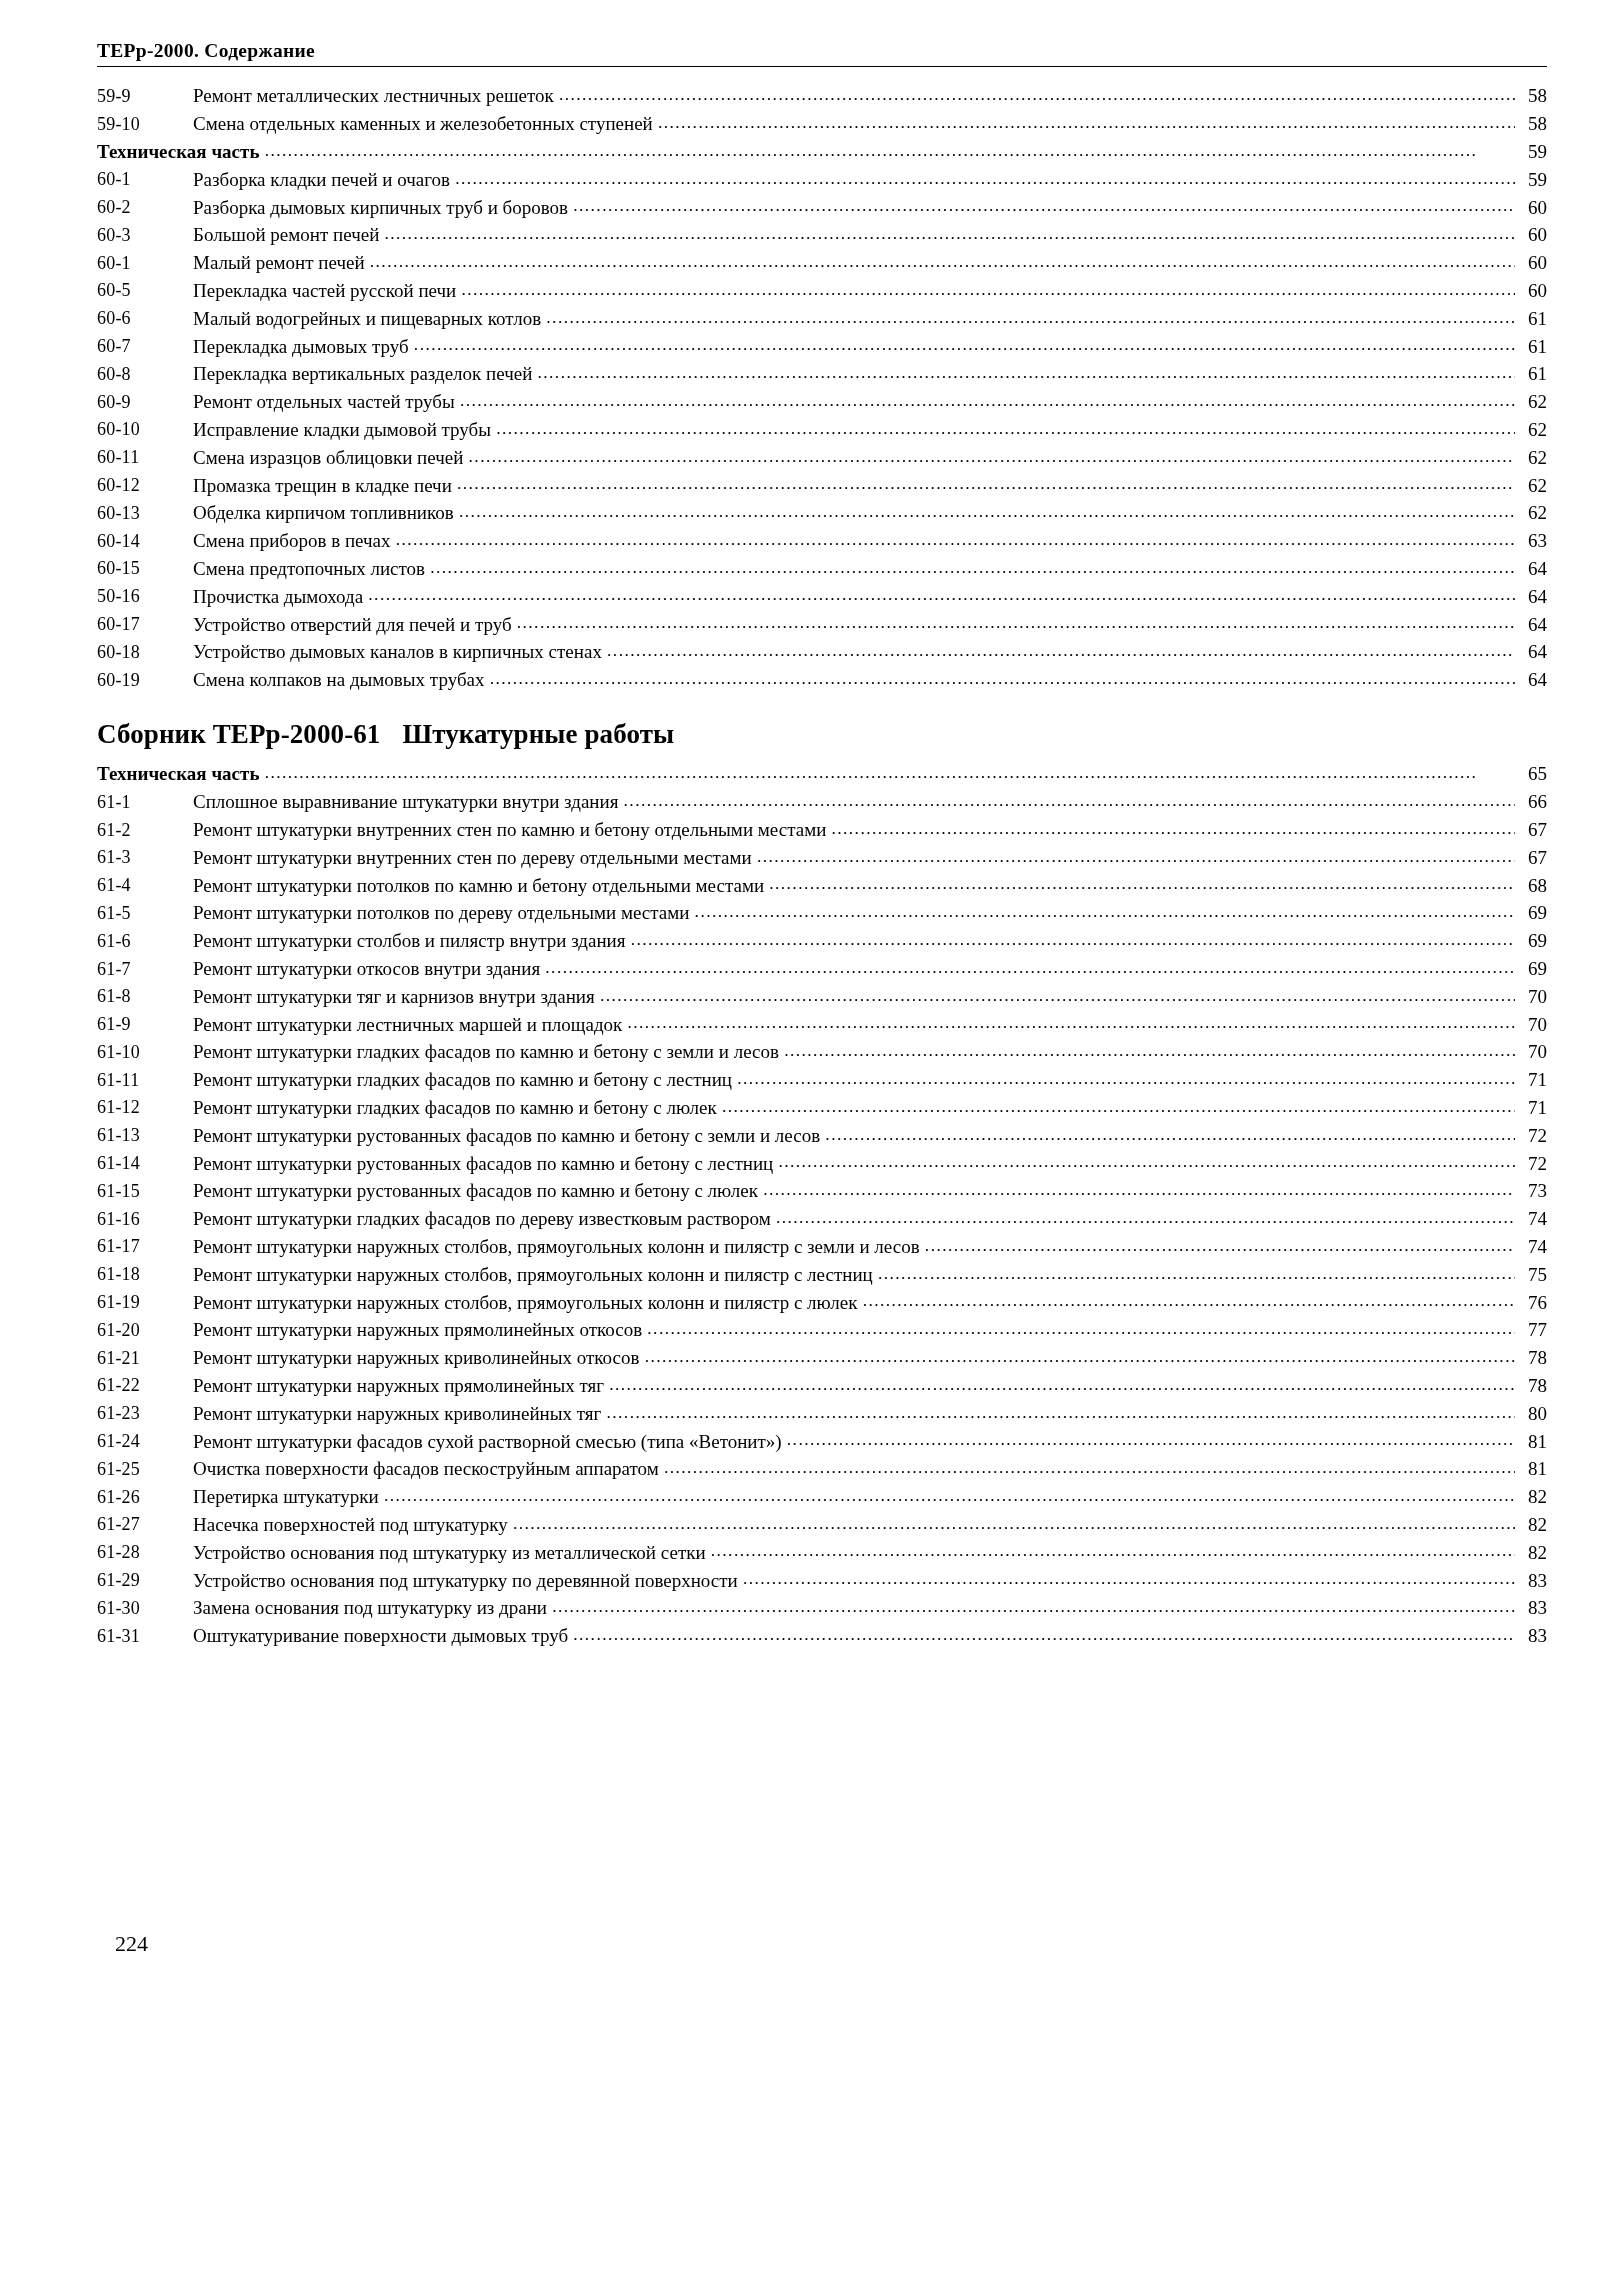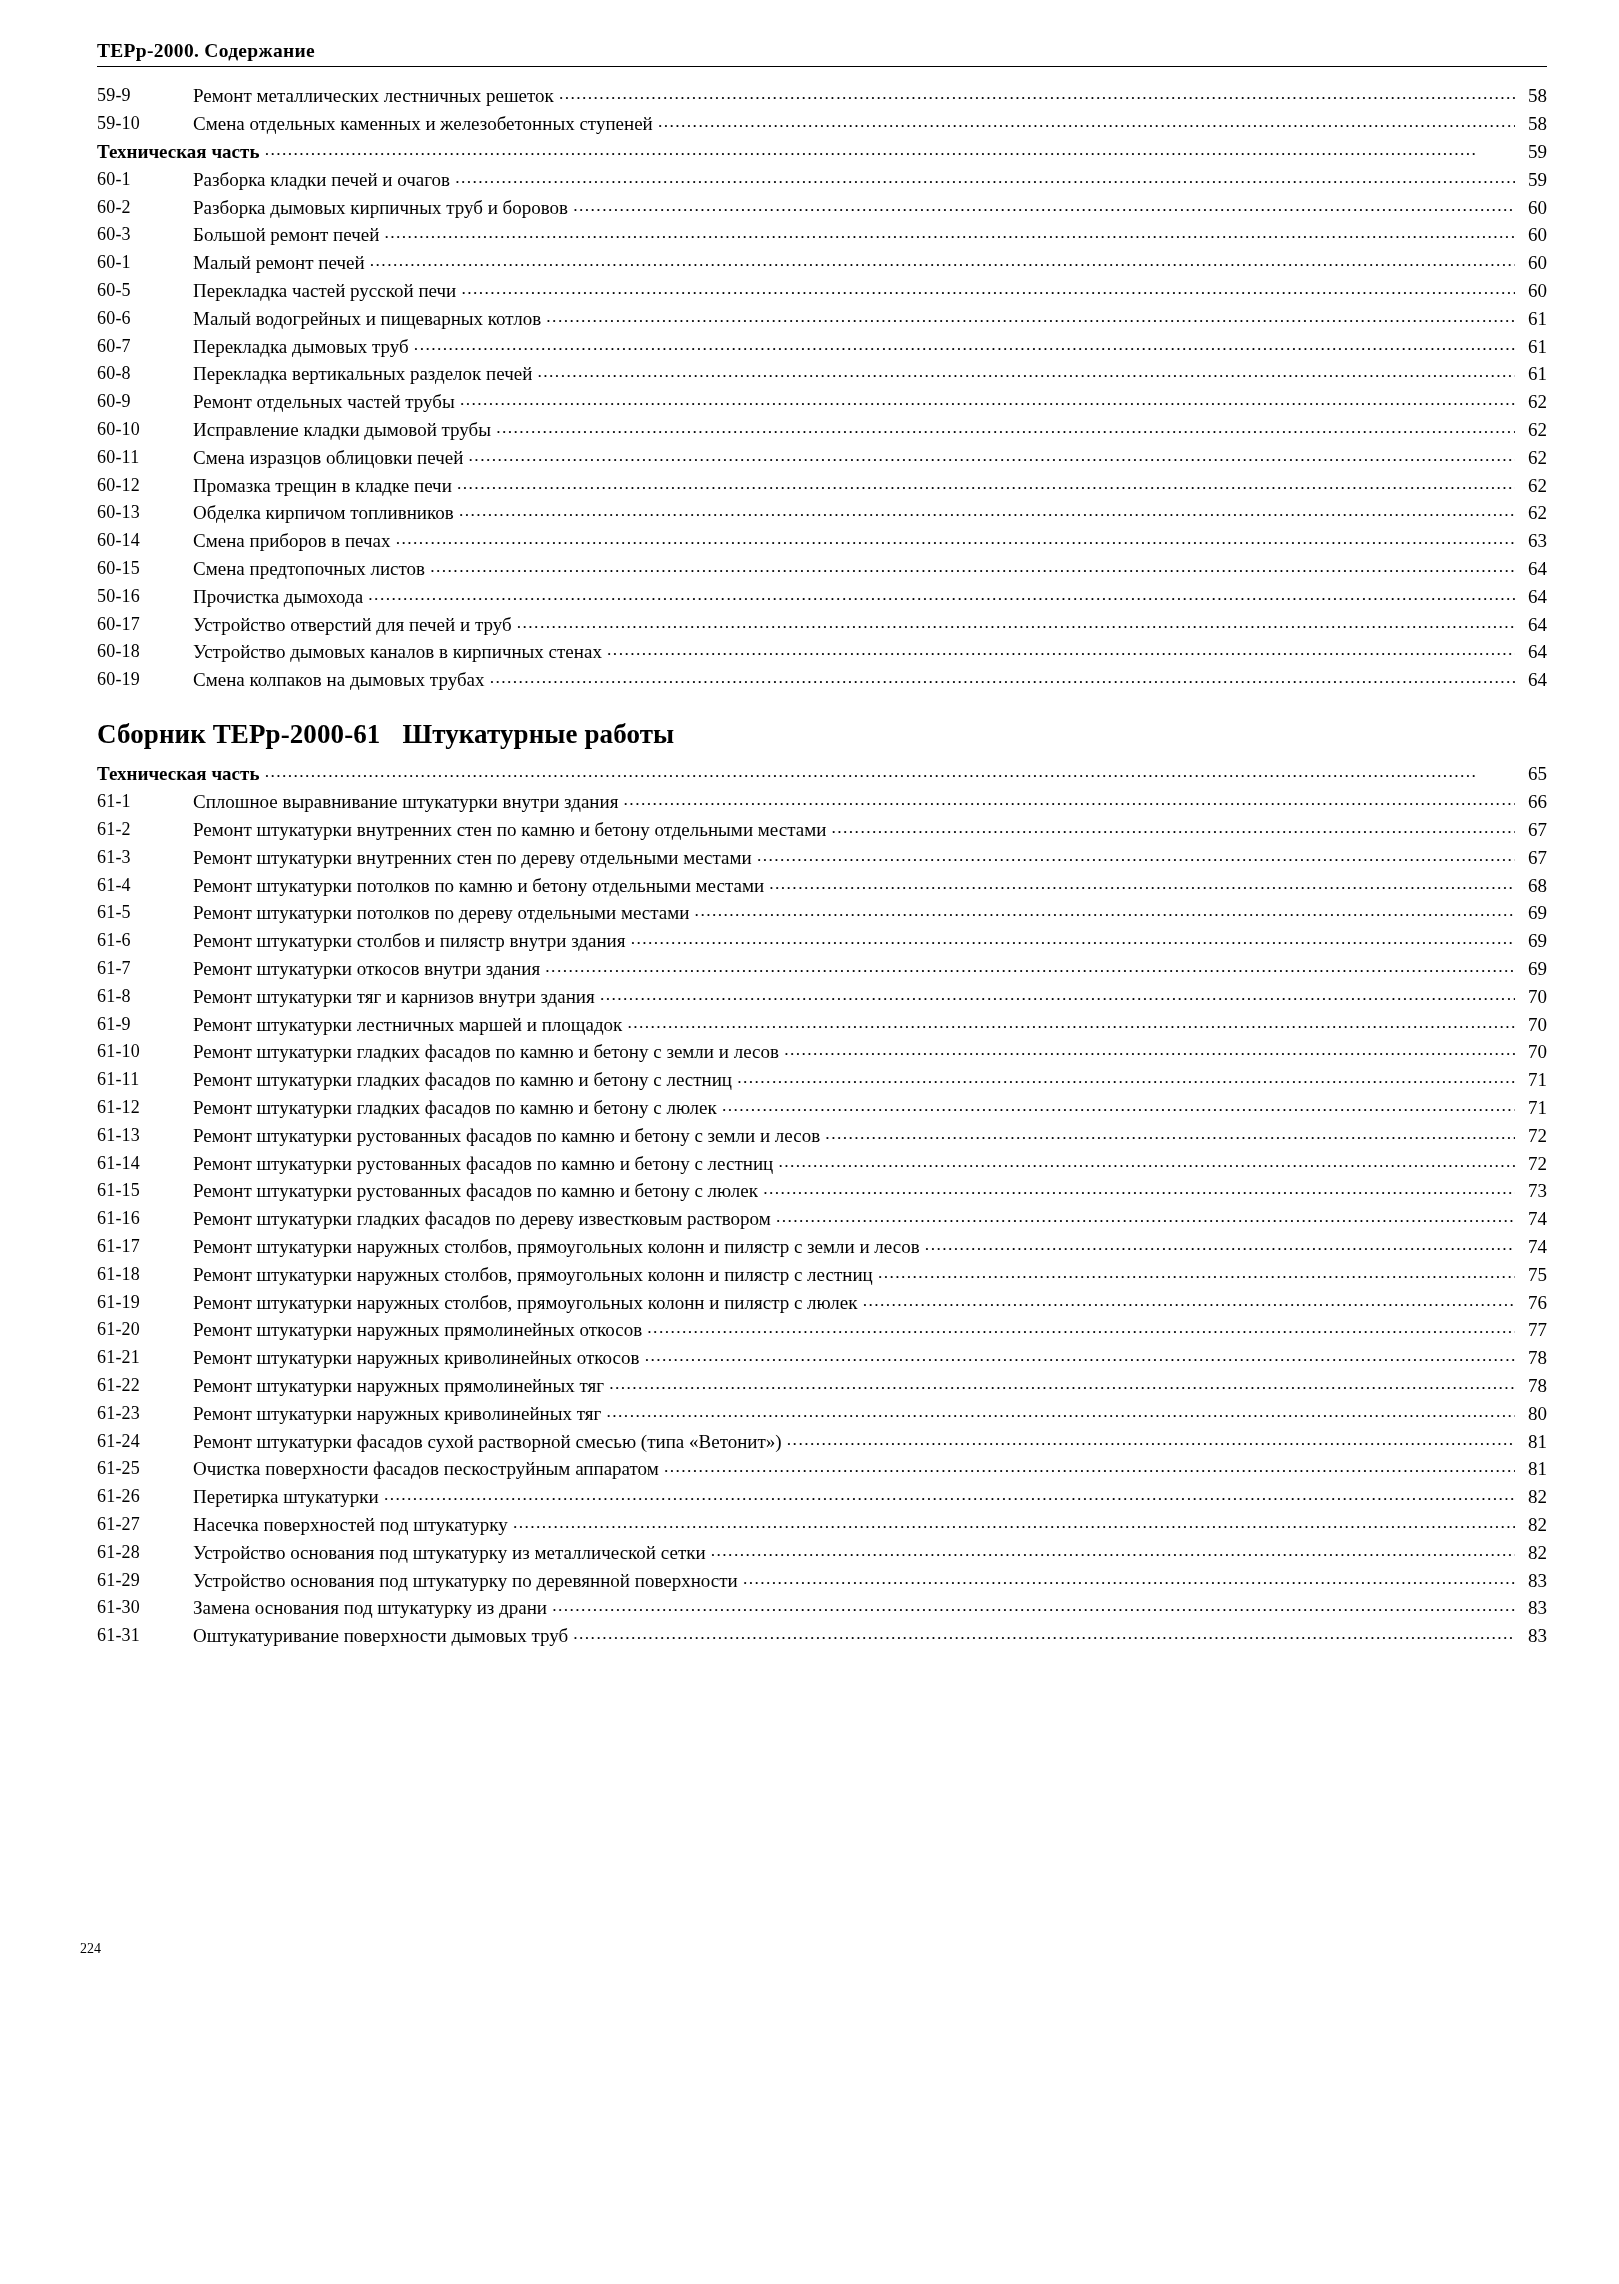--- a/index.html
+++ b/index.html
@@ -30,21 +30,21 @@
     border-bottom: 1.9px solid #000;
     margin-bottom: 19.5px;
     margin-right: 0;
   }
   .toc {
     margin: 0;
     padding: 0;
   }
   .entry {
     display: flex;
-    align-items: flex-start;
+    align-items: center;
     font-size: 19px;
     line-height: 1.0;
     margin-bottom: 8.8px;
     white-space: nowrap;
   }
   .entry .code {
     width: 96px;
     flex: 0 0 96px;
     font-size: 18px;
     letter-spacing: 0.2px;
@@ -87,23 +87,23 @@
     font-size: 19px;
     padding-left: 0;
     font-family: Liberation Serif, serif;
   }
   .entry.tech-row .code {
     width: 0;
     flex: 0 0 0;
   }
   .footer {
     position: absolute;
-    left: 80px;
+    left: 115px;
     bottom: 47px;
-    font-size: 14px;
+    font-size: 22px;
     font-family: "Liberation Serif", serif;
   }
 </style>
 </head>
 <body>
 
 <div class="page">
 
   <div class="header">
     <span>ТЕРр-2000. Содержание</span>

